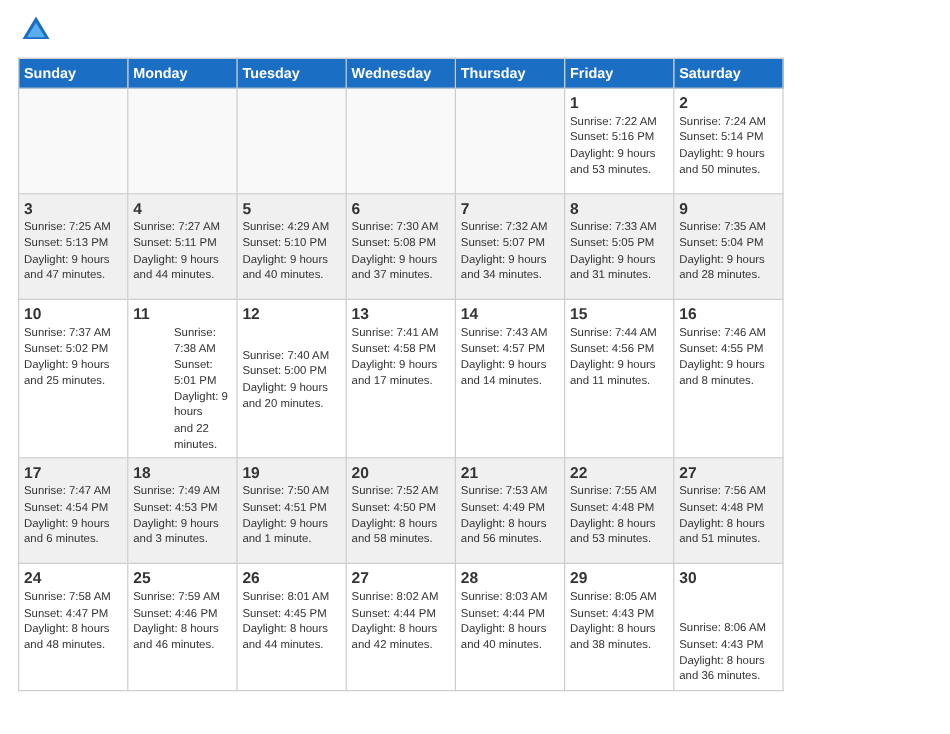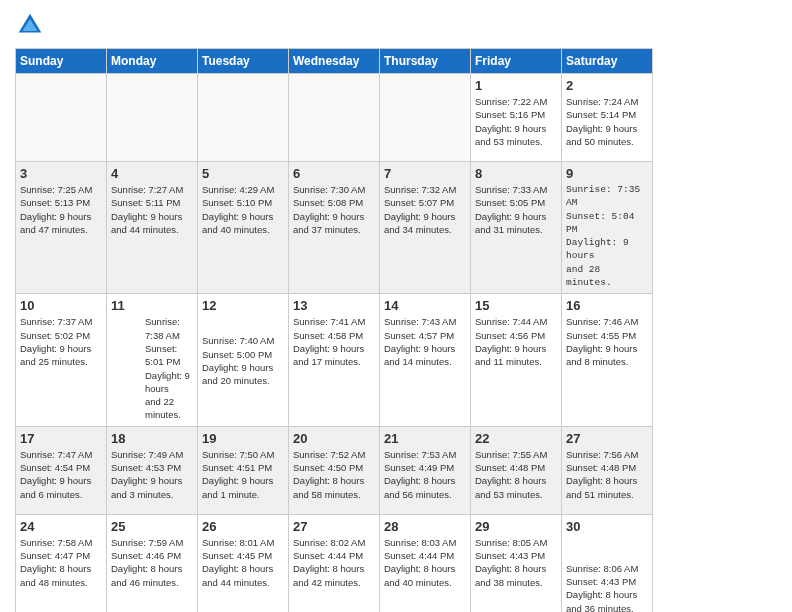--- a/index.html
+++ b/index.html
@@ -190,21 +190,21 @@
           </td>
           <td>
             <span class="day-num">8</span>
             <div class="day-info" style="white-space: pre-line;">Sunrise: 7:33 AM
 Sunset: 5:05 PM
 Daylight: 9 hours
 and 31 minutes.</div>
           </td>
           <td>
             <span class="day-num">9</span>
-            <div class="day-info" style="white-space: pre-line; font-family: Liberation Mono, monospace;">Sunrise: 7:35 AM
+            <div class="day-info" style="white-space: pre-line;">Sunrise: 7:35 AM
 Sunset: 5:04 PM
 Daylight: 9 hours
 and 28 minutes.</div>
           </td>
         </tr>
         <tr>
           <td>
             <span class="day-num">10</span>
             <div class="day-info" style="white-space: pre-line;">Sunrise: 7:37 AM
 Sunset: 5:02 PM

